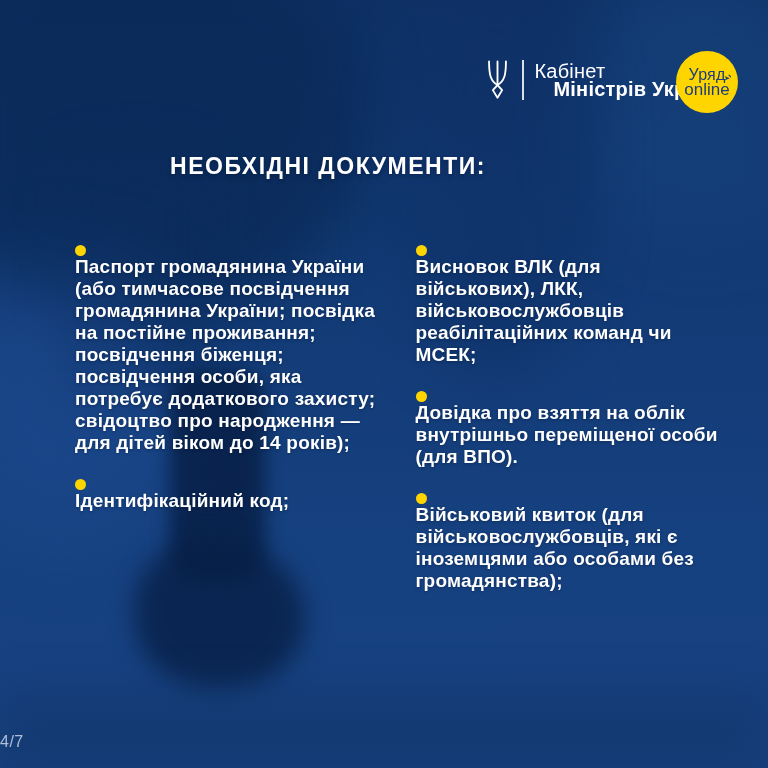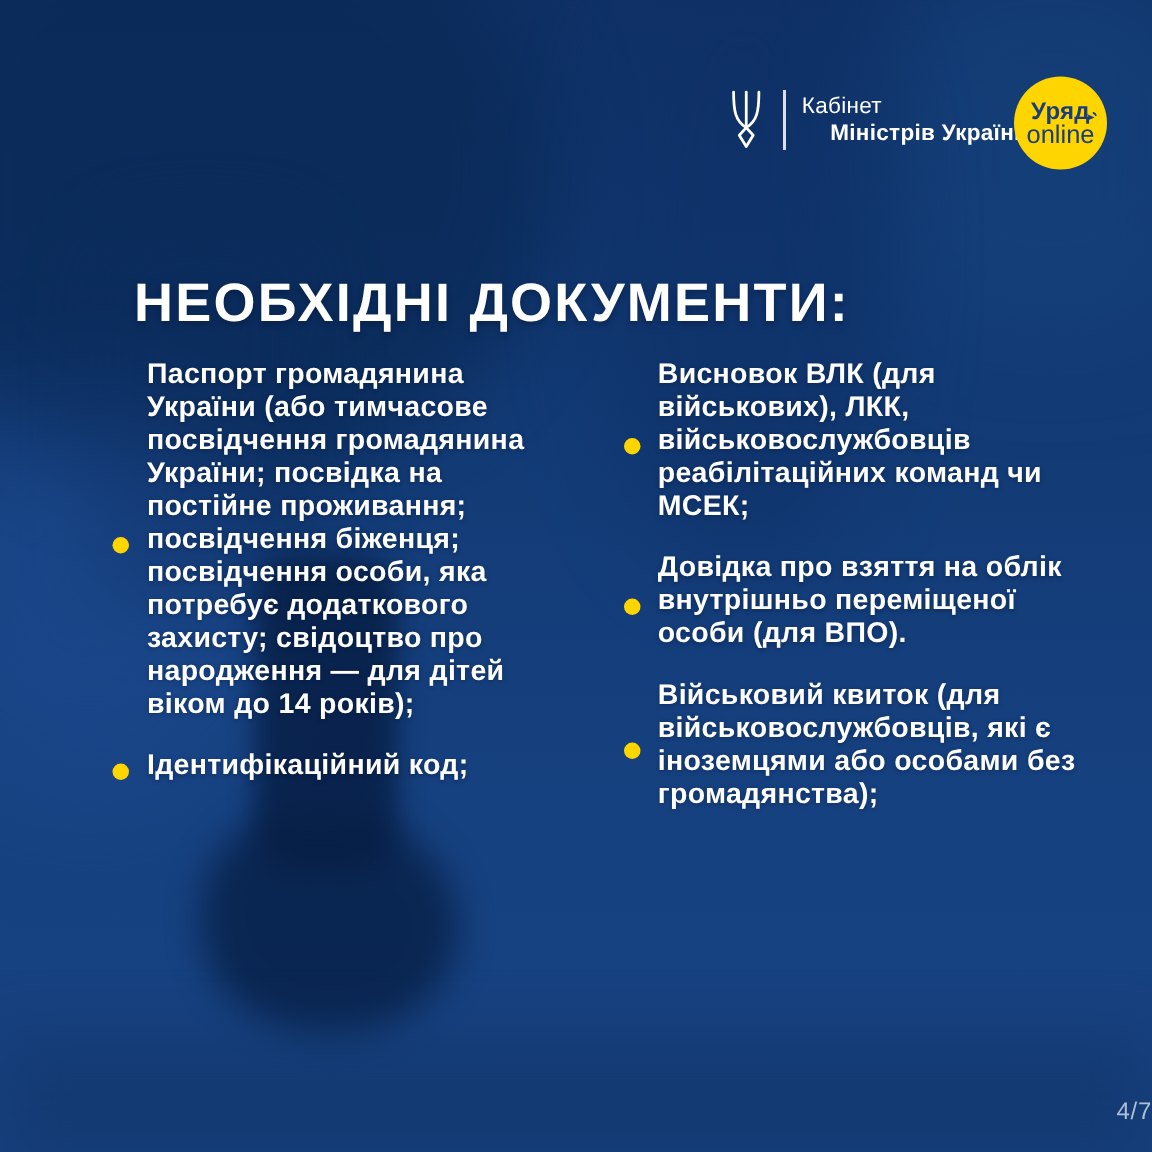--- a/index.html
+++ b/index.html
@@ -18,53 +18,52 @@
   .ph-pylon{background:#071f46;opacity:.85;filter:blur(9px);border-radius:28px;}
   .ph-foot{left:135px;top:540px;width:170px;height:150px;background:#071f46;opacity:.8;filter:blur(12px);border-radius:45% 55% 50% 50%;}
   .ph-thigh{left:60px;top:150px;width:150px;height:260px;background:#0b2c5c;opacity:.7;filter:blur(22px);border-radius:40px;}
   .ph-streak{left:590px;top:-30px;width:220px;height:260px;background:#17447f;opacity:.6;filter:blur(35px);border-radius:30%;}
   .ph-bottom{left:0;top:690px;width:768px;height:90px;background:#113468;opacity:.5;filter:blur(20px);}
 
   
   .gov-logo{position:absolute;left:484px;top:58px;display:flex;align-items:center;gap:11px;}
   .trident{width:27px;height:44px;display:block;}
   .logo-divider{width:1.5px;height:40px;background:rgba(255,255,255,.85);}
-  .gov-text{color:#ffffff;line-height:18px;font-size:15px;letter-spacing:.2px;}
+  .gov-text{color:#ffffff;line-height:18px;font-size:20px;letter-spacing:.2px;}
   .gov-text .l1{font-weight:400;}
   .gov-text .l2{font-weight:700;margin-left:19px;}
   .badge{
     position:absolute;left:676px;top:51px;width:62px;height:62px;border-radius:50%;
     background:#ffd500;color:#1b3d7d;display:flex;flex-direction:column;
     align-items:center;justify-content:center;text-align:center;line-height:15px;
   }
-  .badge .b1{font-weight:700;font-size:16px;letter-spacing:.2px;}
+  .badge .b1{font-weight:400;font-size:16px;letter-spacing:.2px;}
   .badge .b2{font-weight:400;font-size:17px;position:relative;}
   .badge .sig{position:absolute;right:-2px;top:-9px;width:9px;height:9px;}
 
   
   .title{
     position:absolute;left:0;top:153px;width:656px;text-align:center;
-    color:#ffffff;font-weight:700;font-size:36px;letter-spacing:1.5px;
+    color:#ffffff;font-weight:700;font-size:23px;letter-spacing:1.5px;
     text-shadow:0 2px 4px rgba(5,20,50,.45);
-    margin-top:28px;
   }
 
   
   .cols{position:absolute;left:75px;top:239px;width:645px;display:flex;gap:36px;}
   .col{width:305px;display:flex;flex-direction:column;gap:19px;}
-  .item{display:flex;align-items:center;}
+  .item{display:flex;align-items:flex-start;flex-direction:column;}
   .dot{flex:0 0 auto;width:11px;height:11px;border-radius:50%;background:#ffd500;margin:6px 12px 0 0;}
   .item-text{
     margin:0;color:#ffffff;font-weight:700;font-size:19px;line-height:22px;
     letter-spacing:.2px;text-shadow:0 1px 3px rgba(5,20,50,.4);
   }
 
   
   .page-indicator{
-    position:absolute;left:0;bottom:17px;width:768px;text-align:right;
+    position:absolute;left:0;bottom:17px;width:768px;text-align:left;
     color:#aebfd6;font-size:16px;font-weight:400;letter-spacing:.5px;
   }
 </style>
 </head>
 <body>
 
 <div class="canvas">
 
   <div class="ph ph-streak"></div>
   <div class="ph ph-torso"></div>

